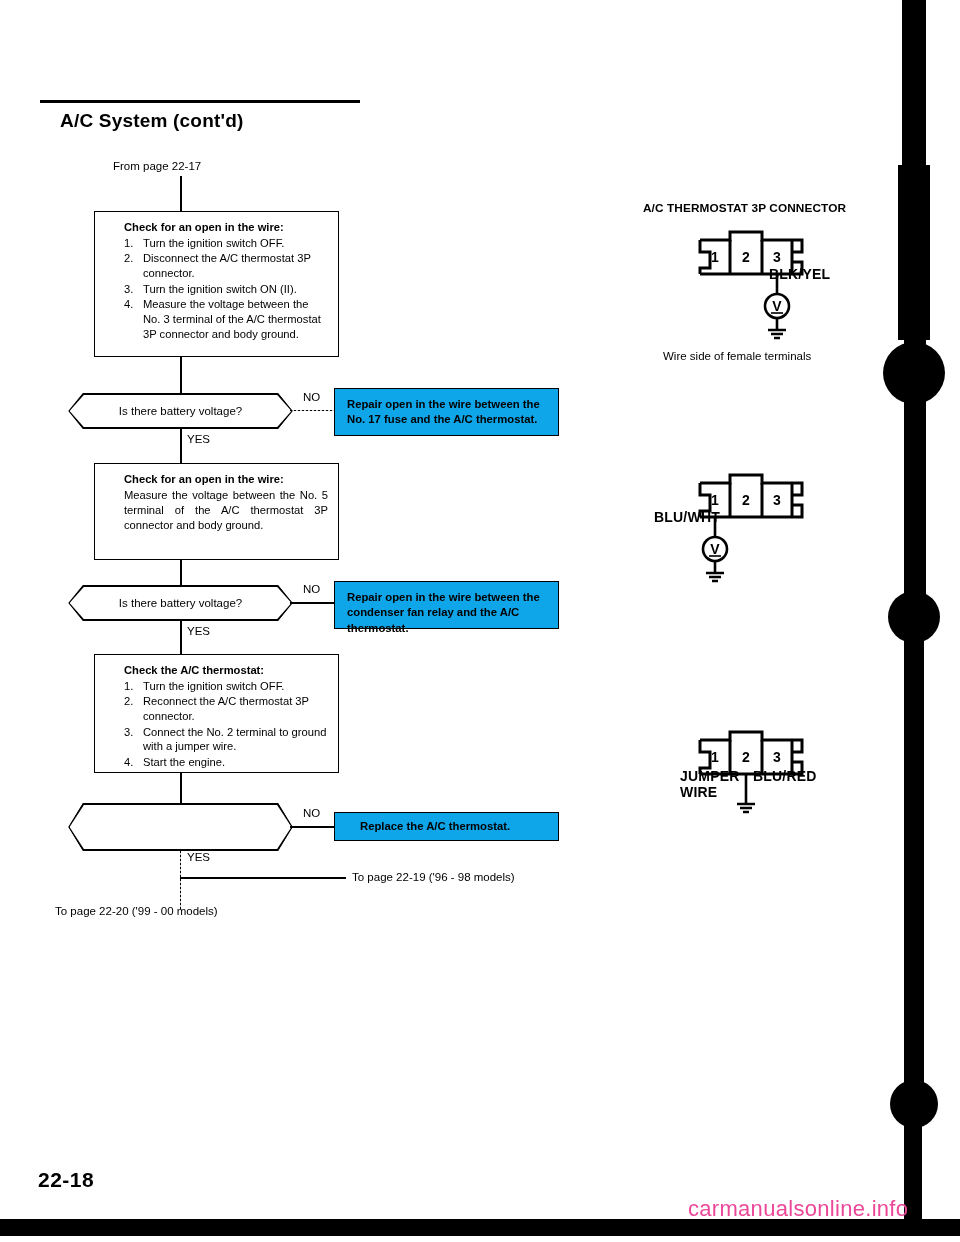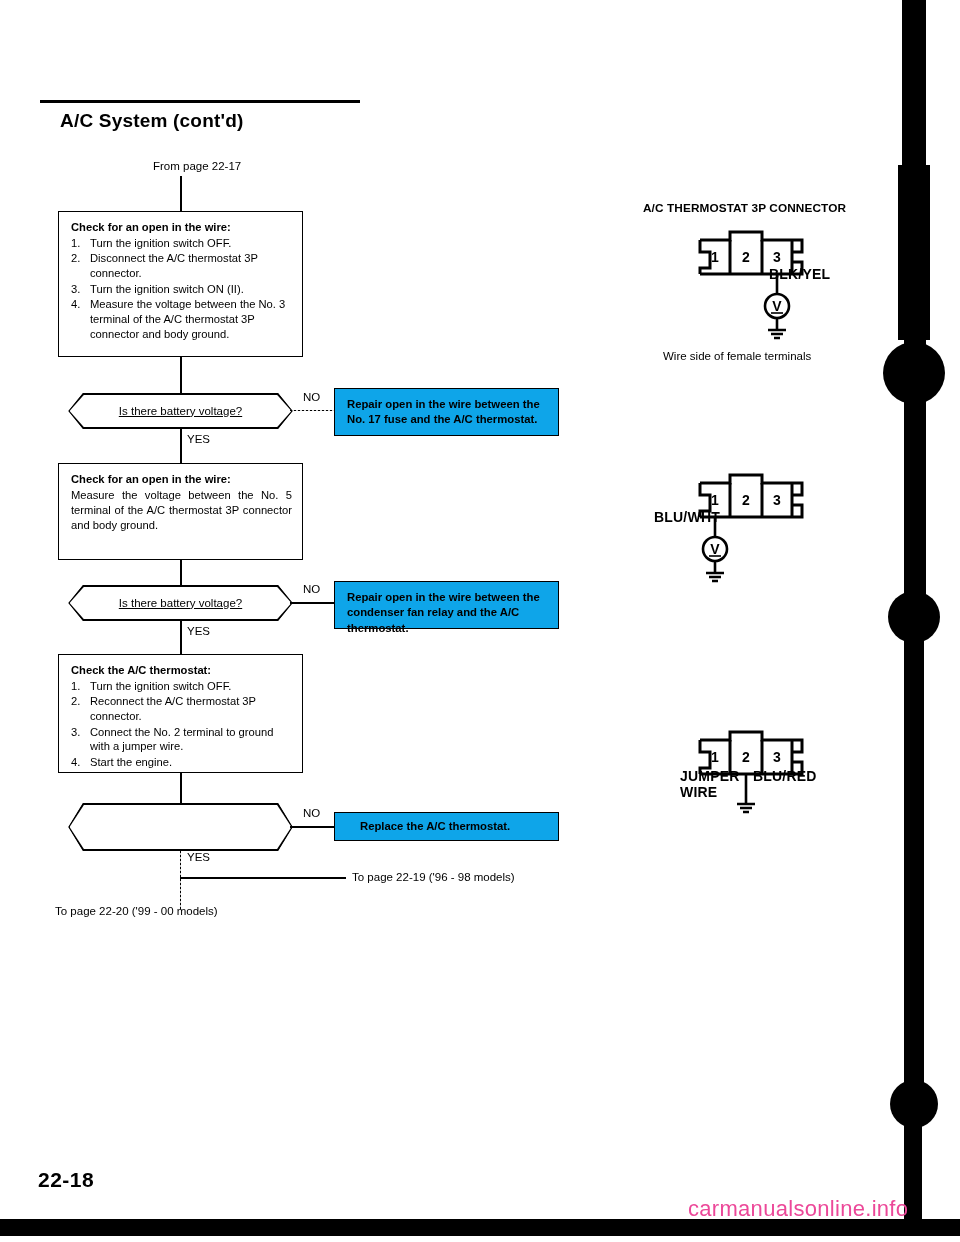--- a/index.html
+++ b/index.html
@@ -45,21 +45,20 @@
     font-weight: bold;
     letter-spacing: 0.2px;
   }
 
   
   .from-label {
     position: absolute;
     left: 113px;
     top: 160px;
     font-size: 11.5px;
-    margin-left: 40px;
   }
 
   .vline {
     position: absolute;
     width: 1.6px;
     background: #000;
   }
   .hline {
     position: absolute;
     height: 1.6px;
@@ -69,23 +68,24 @@
     height: 1px;
     background: repeating-linear-gradient(
       to right, #000 0 2px, rgba(0,0,0,0.15) 2px 4px);
   }
 
   .proc-box {
     position: absolute;
     border: 1.6px solid #000;
     box-sizing: border-box;
     background: #fff;
-    padding: 8px 10px 7px 12px;
+    padding: 8px 10px 7px 29px;
     font-size: 11.2px;
     line-height: 1.33;
+    margin-left: 36px;
   }
   .proc-box .bx-head {
     font-weight: bold;
     display: block;
     margin-bottom: 1px;
   }
   .proc-box .bx-body { display: block; }
   .proc-box ol {
     margin: 0;
     padding: 0 0 0 19px;
@@ -142,21 +142,21 @@
     justify-content: center;
     padding: 0 14px;
     box-sizing: border-box;
   }
   .decision .hexbg {
     position: absolute;
     inset: 0;
     background: #000;
     clip-path: polygon(6.5% 0%, 93.5% 0%, 100% 50%, 93.5% 100%, 6.5% 100%, 0% 50%);
   }
-  .decision .hextext { position: relative; z-index: 3; text-decoration: underline; }
+  .decision .hextext { position: relative; z-index: 3; }
 
   .branch-label {
     position: absolute;
     font-size: 11.5px;
   }
   .goto-label {
     position: absolute;
     font-size: 11.5px;
   }
 

